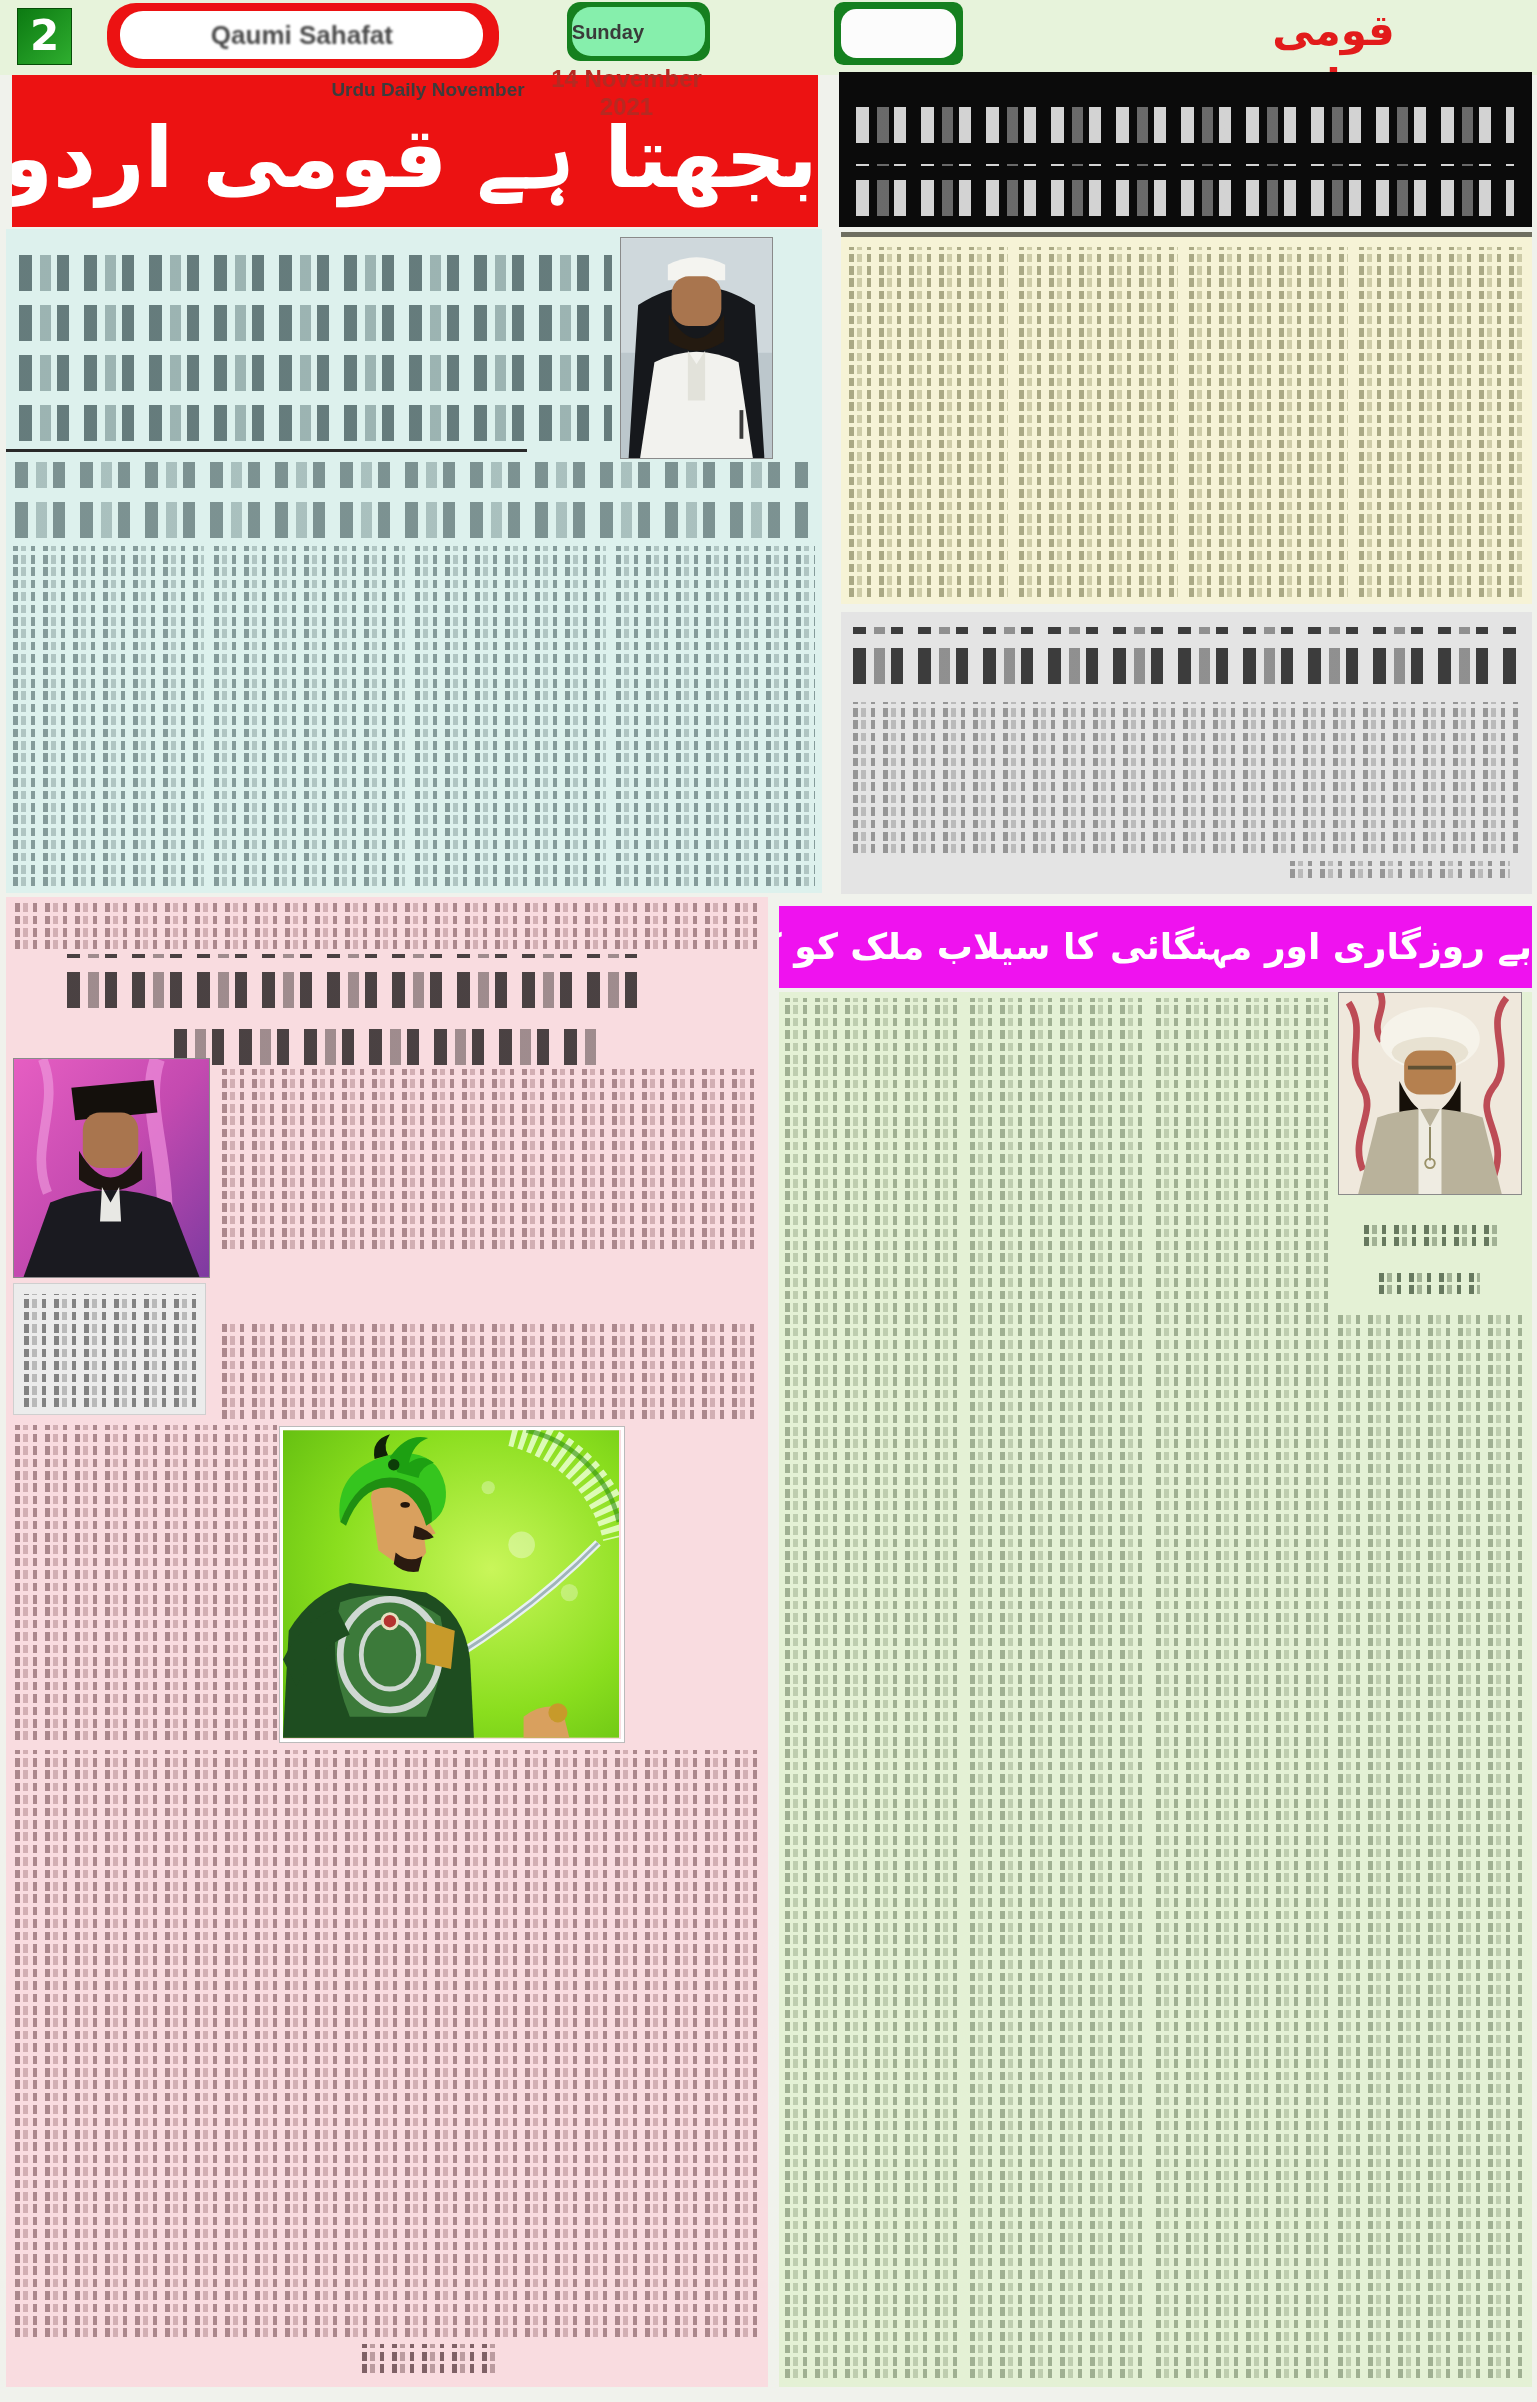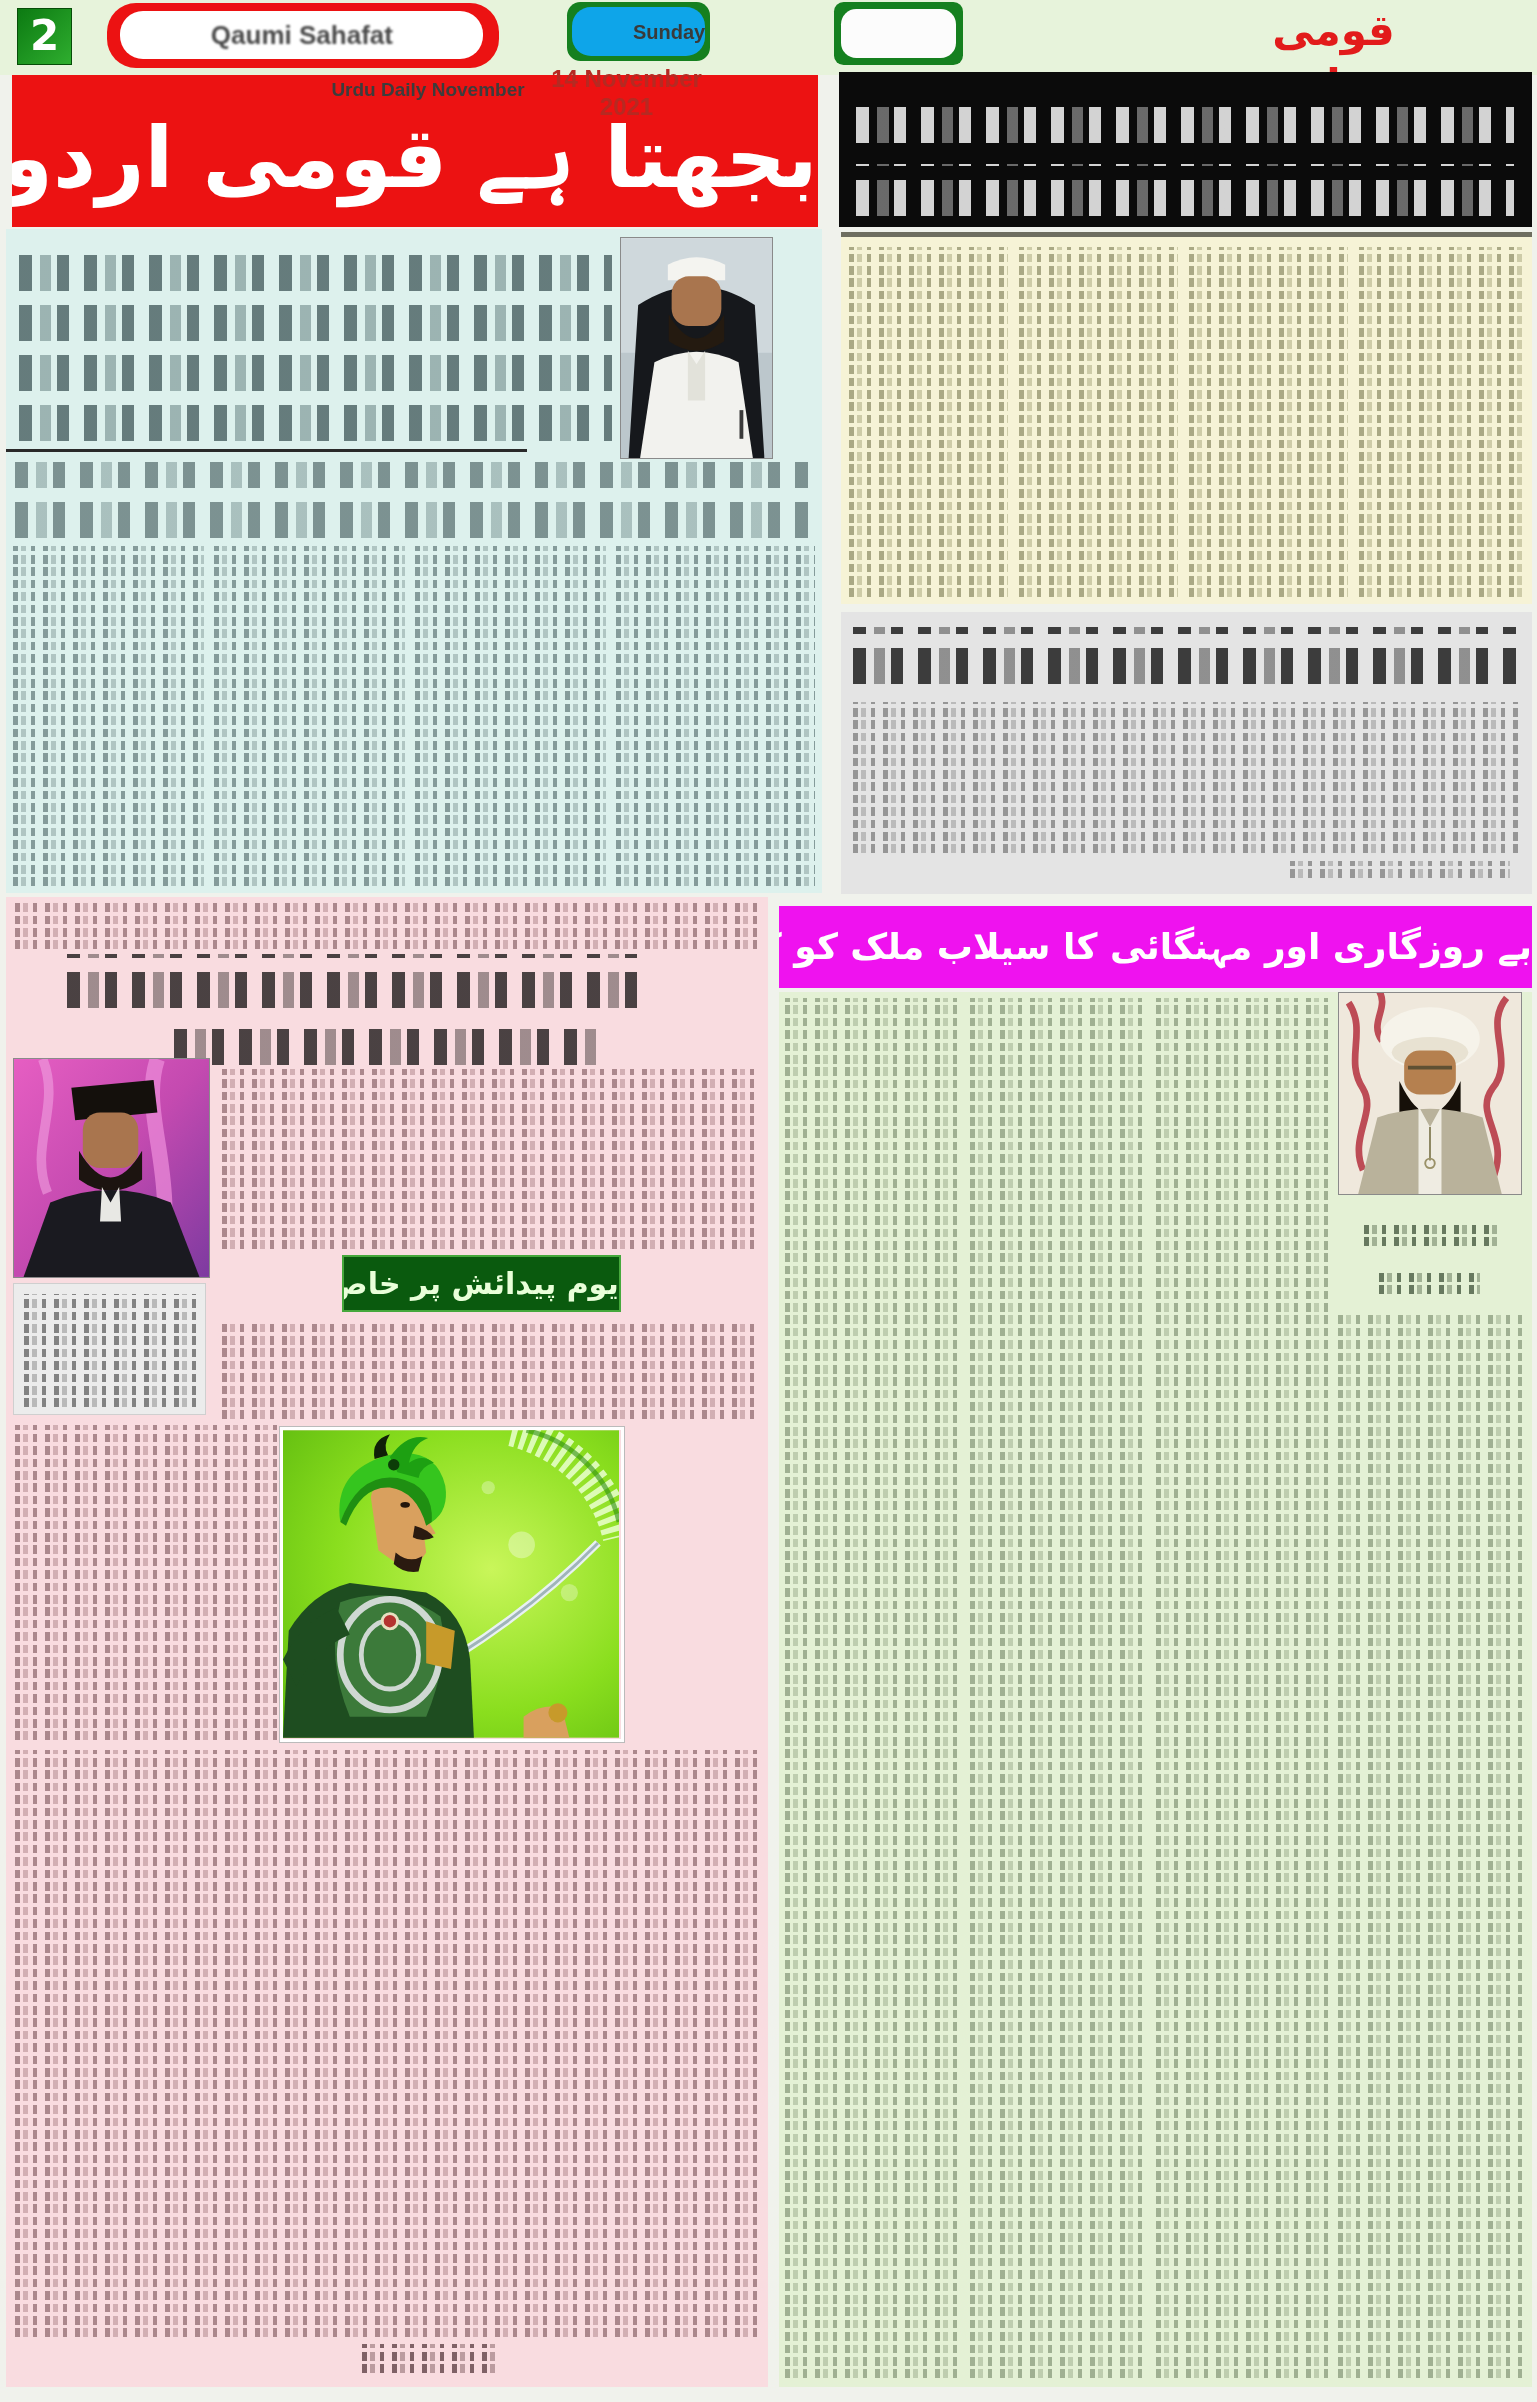--- a/index.html
+++ b/index.html
@@ -18,21 +18,21 @@
   .header-strip{left:0;top:0;width:1537px;height:75px;background:#e7f3db;}
   .pagenum{left:17px;top:7.6px;width:55px;height:57px;background:linear-gradient(135deg,#0c7a12,#2fae2f);
            border:1.9px solid #064d08;color:#fff;font-size:42px;font-weight:bold;text-align:center;line-height:54px;}
   .logo-box{left:107px;top:2.9px;width:392px;height:65px;background:#ec1212;border-radius:29px;}
   .logo-pill{left:13.4px;top:8.6px;width:363px;height:48px;background:#fff;border-radius:23px;}
   .logo-title{width:100%;text-align:center;line-height:48px;font-size:26px;font-weight:bold;color:#4a4a4a;
               filter:blur(1.1px);font-family:"Liberation Sans",sans-serif;}
   .logo-sub{left:294px;top:79px;width:268px;text-align:center;font-size:19px;font-weight:bold;color:#3c3c3c;
             filter:blur(0.6px);z-index:6;font-family:"Liberation Sans",sans-serif;}
   .sunday-box{left:567px;top:1.9px;width:143px;height:59px;background:#15801f;border-radius:13.4px;padding:4.8px;}
-  .sunday-pill{width:100%;height:100%;background:#0ea5e9;border-radius:19px;text-align:right;line-height:50px;
+  .sunday-pill{width:100%;height:100%;background:#86efac;border-radius:19px;text-align:left;line-height:50px;
                font-size:20px;font-weight:bold;color:#3a3a3a;filter:blur(0.7px);font-family:"Liberation Sans",sans-serif;box-sizing:border-box;}
   .date-line{left:531px;top:65px;width:191px;text-align:center;font-size:24px;font-weight:bold;color:#b52a22;
              filter:blur(0.5px);z-index:6;font-family:"Liberation Sans",sans-serif;}
   .hdr-green-pill{left:834px;top:1.9px;width:129px;height:63px;background:#15801f;border-radius:9.6px;padding:6.7px;}
   .hdr-green-inner{width:100%;height:100%;background:#fcfcfc;border-radius:15.3px;--bg:#fcfcfc;--ink:rgba(120,120,120,.55);--ink2:rgba(150,150,150,.35);box-sizing:border-box;}
   .section-title{left:1190px;top:3.8px;width:287px;height:54px;text-align:center;font-size:42px;font-weight:bold;
                  color:#e21b1b;line-height:54px;}
 
   
   .red-masthead{left:11.5px;top:75px;width:806px;height:152px;background:#ec1212;overflow:hidden;}
@@ -205,23 +205,20 @@
         <path d="M10,228 L38,150 Q101,124 164,150 L194,228 Z" fill="#1a1a20"></path>
         <path d="M92,134 L101,150 L110,134 L112,170 L90,170 Z" fill="#e8e8e4"></path>
       </svg>
     </div>
     <div class="abs caption-box" style="left:7.6px;top:386px;width:193px;height:132px;">
       <div class="abs nz cap-noise" style="left:9.6px;top:9.6px;width:174px;height:113px;"></div>
     </div>
 
     <div class="abs nz pink-fine" style="left:216px;top:172px;width:537px;height:180px;"></div>
 
-    <div class="abs green-label">
-      <div class="txt" dir="rtl" lang="ur">یوم پیدائش پر خاص</div>
-    </div>
 
     <div class="abs nz pink-fine" style="left:216px;top:426px;width:537px;height:96px;"></div>
     <div class="abs nz pink-fine" style="left:9.6px;top:528px;width:264px;height:315px;"></div>
 
     <div class="abs" style="left:274px;top:530px;width:344px;height:315px;border:3.8px solid #fff;outline:1px solid #bbb;">
       <svg width="336" height="308" viewBox="0 0 352 322">
         <defs>
           <radialGradient id="grnbg" cx="0.62" cy="0.45" r="0.85">
             <stop offset="0" stop-color="#c9f65a"></stop>
               <stop offset=".55" stop-color="#8ade1e"></stop>

